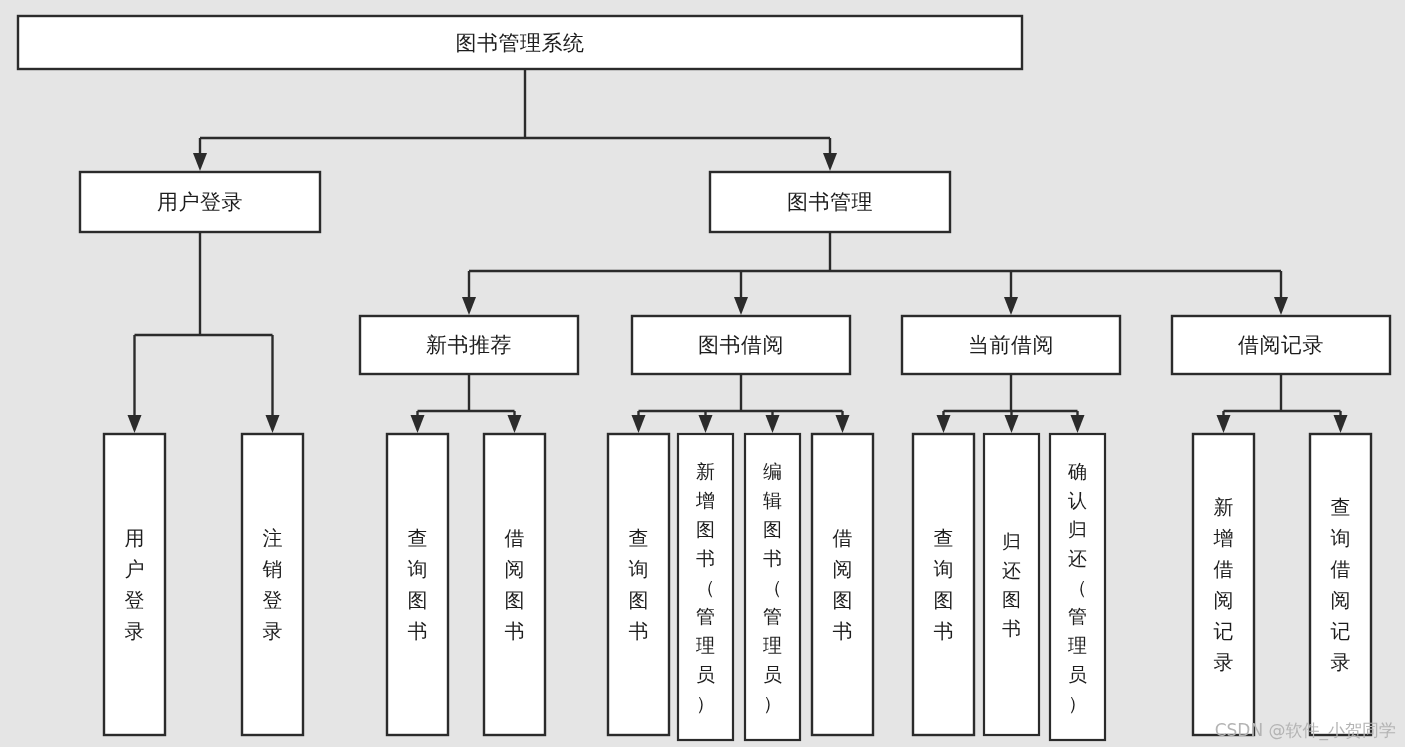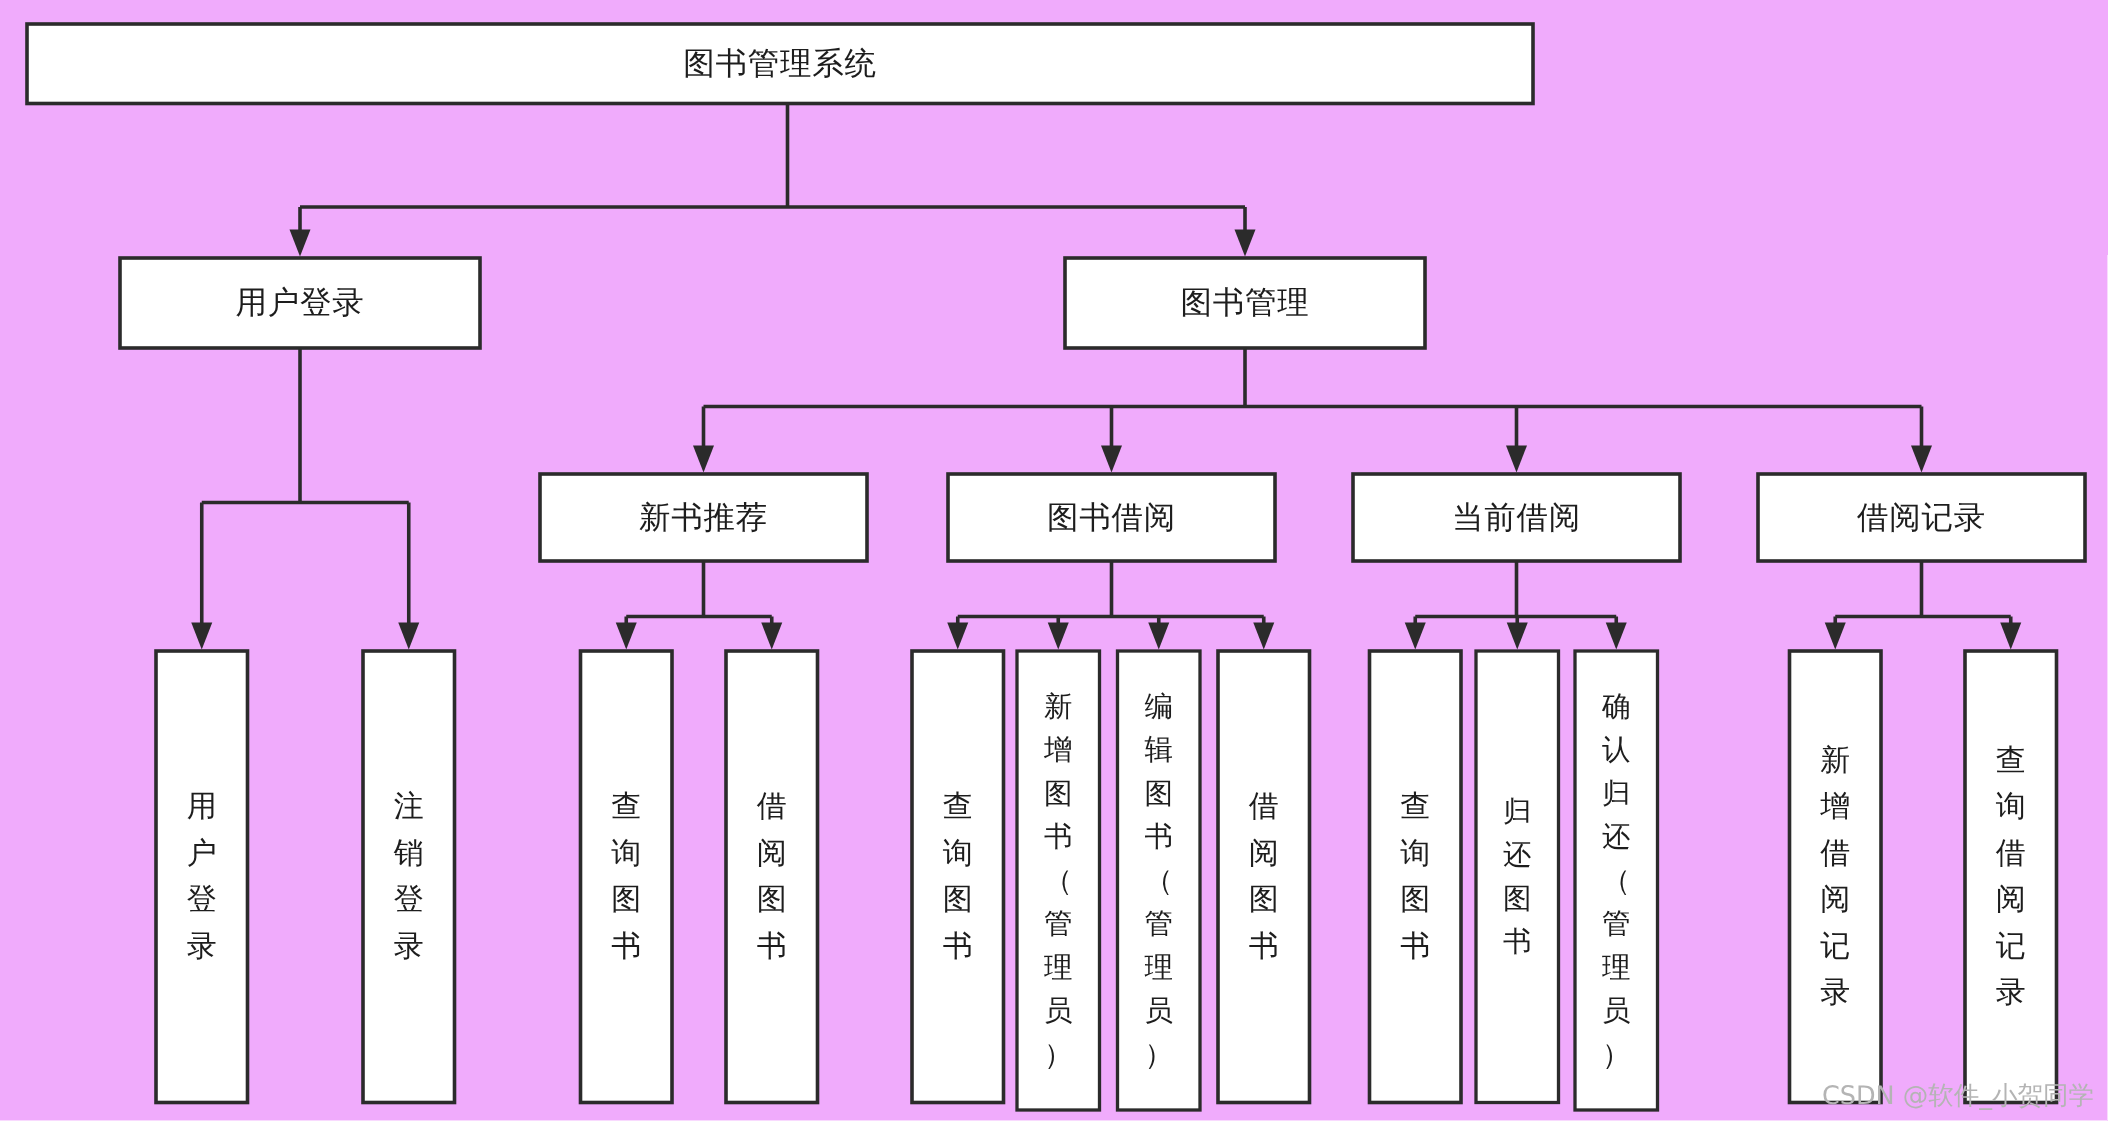--- a/index.html
+++ b/index.html
@@ -11,21 +11,21 @@
   body {
     width: 1405px;
     height: 747px;
     font-family: "DejaVu Sans", "Liberation Sans", sans-serif;
     overflow: hidden;
   }
   #diagram-root {
     position: relative;
     width: 1405px;
     height: 747px;
-    background: #f0abfc;
+    background: #e5e5e5;
   }
   svg.diagram-canvas {
     position: absolute;
     left: 0;
     top: 0;
     width: 1405px;
     height: 747px;
     display: block;
   }
   .node-box {

